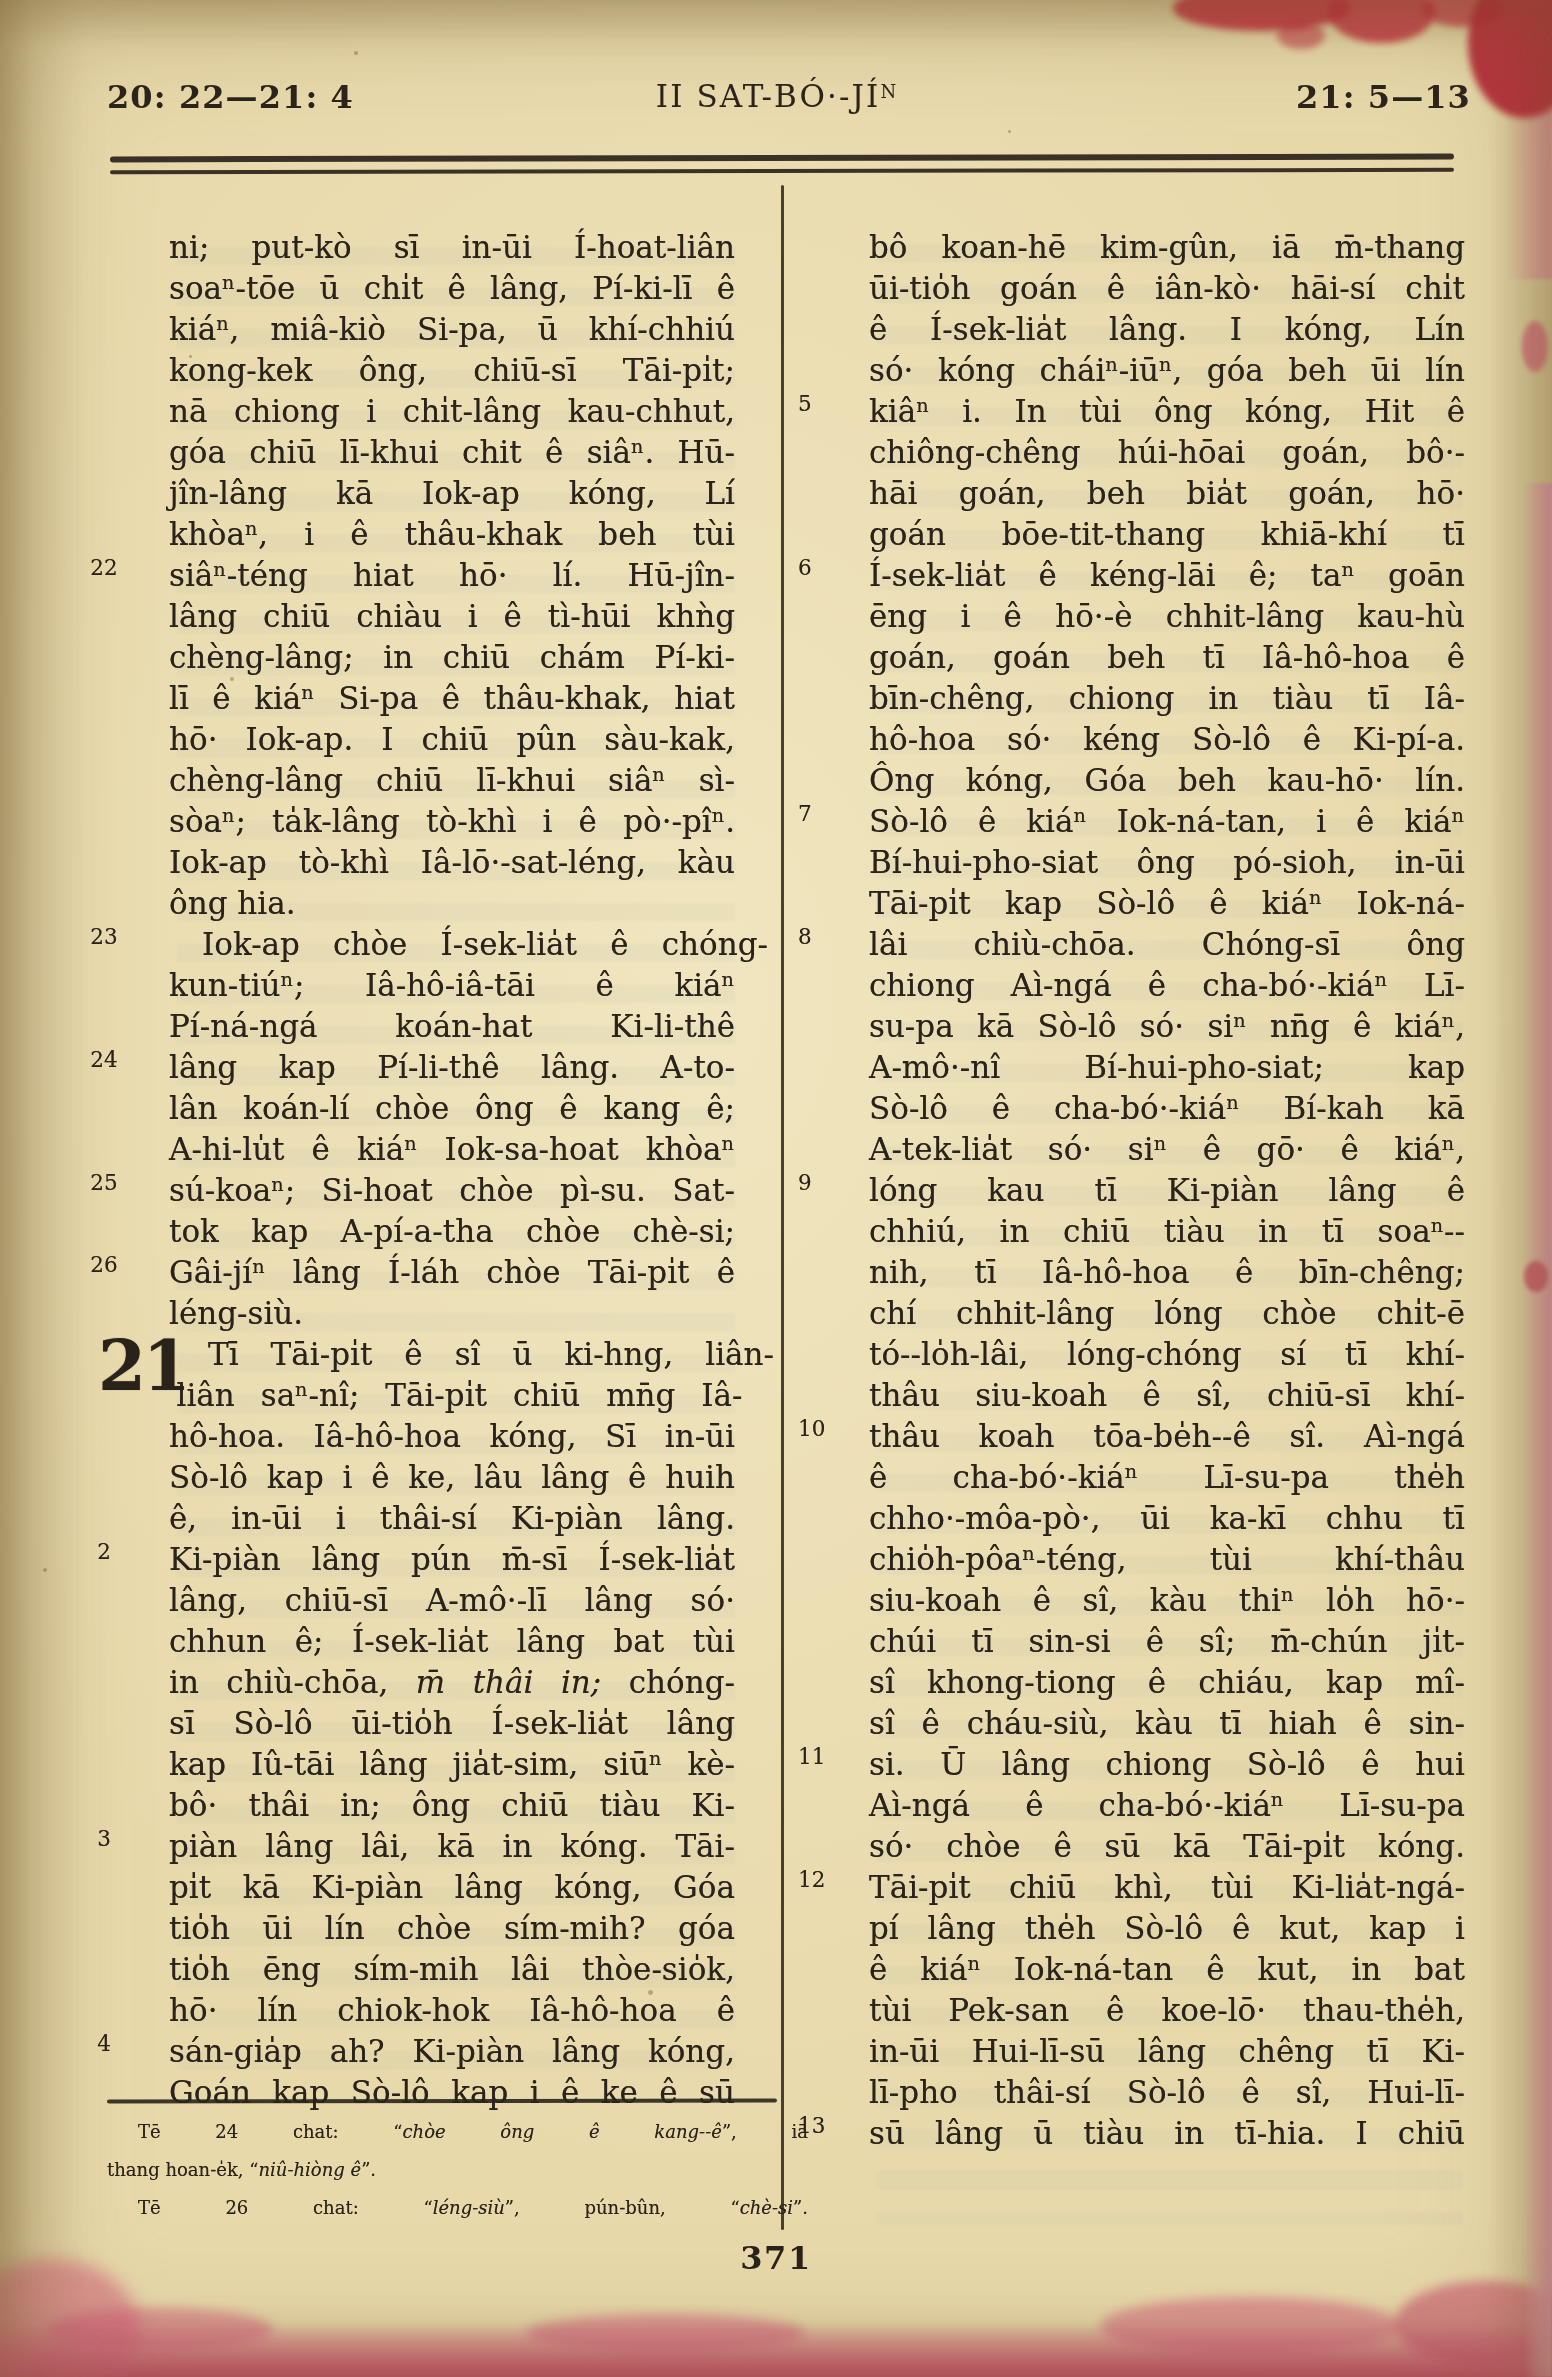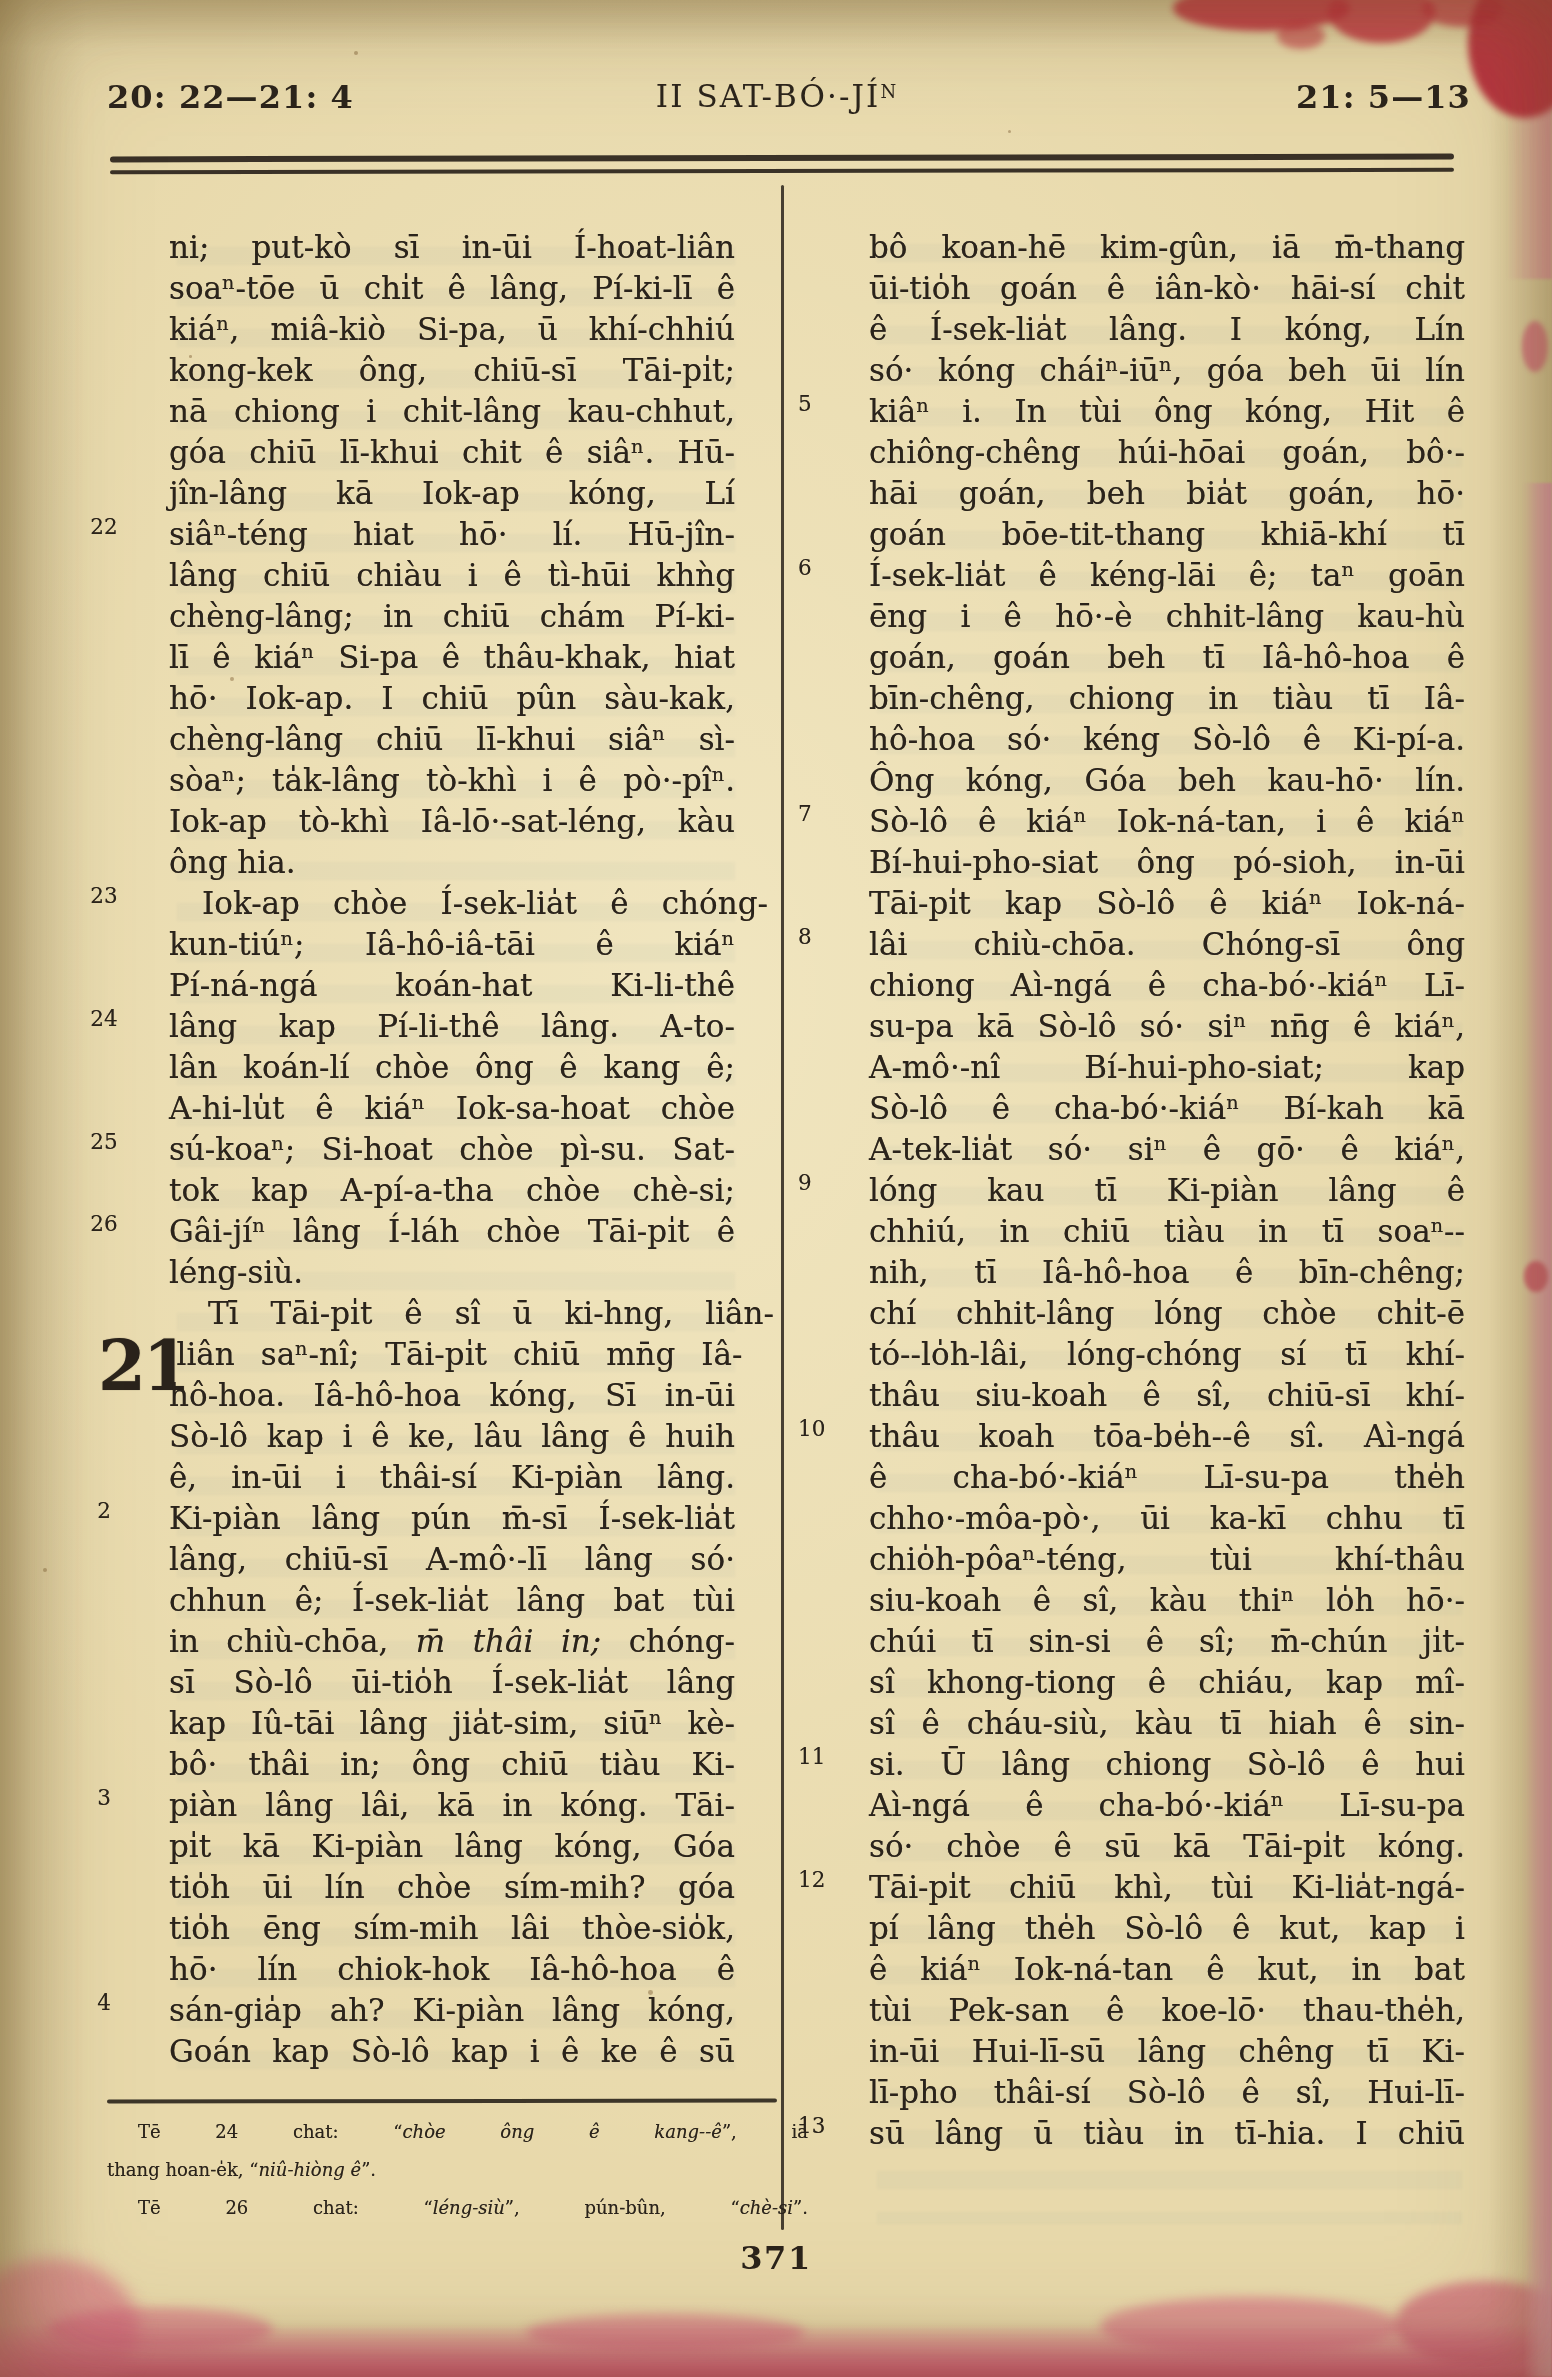--- a/index.html
+++ b/index.html
@@ -116,20 +116,23 @@
       <div class="line">
         <span class="t">nā chiong i chi̍t-lâng kau-chhut,</span>
       </div>
       <div class="line">
         <span class="t">góa chiū lī-khui chit ê siâⁿ. Hū-</span>
       </div>
       <div class="line">
         <span class="t">jîn-lâng kā Iok-ap kóng, Lí</span>
       </div>
       <div class="line">
+        <span class="t">khòaⁿ, i ê thâu-khak beh tùi</span>
+      </div>
+      <div class="line">
         <span class="vn">22</span>
         <span class="t">siâⁿ-téng hiat hō· lí. Hū-jîn-</span>
       </div>
       <div class="line">
         <span class="t">lâng chiū chiàu i ê tì-hūi khǹg</span>
       </div>
       <div class="line">
         <span class="t">chèng-lâng; in chiū chám Pí-ki-</span>
       </div>
       <div class="line">
@@ -161,21 +164,21 @@
         <span class="t">Pí-ná-ngá koán-hat Ki-li-thê</span>
       </div>
       <div class="line">
         <span class="vn">24</span>
         <span class="t">lâng kap Pí-li-thê lâng. A-to-</span>
       </div>
       <div class="line">
         <span class="t">lân koán-lí chòe ông ê kang ê;</span>
       </div>
       <div class="line">
-        <span class="t">A-hi-lu̍t ê kiáⁿ Iok-sa-hoat chòe</span>
+        <span class="t">A-hi-lu̍t ê kiáⁿ Iok-sa-hoat khòaⁿ</span>
       </div>
       <div class="line">
         <span class="vn">25</span>
         <span class="t">sú-koaⁿ; Si-hoat chòe pì-su. Sat-</span>
       </div>
       <div class="line">
         <span class="t">tok kap A-pí-a-tha chòe chè-si;</span>
       </div>
       <div class="line">
         <span class="vn">26</span>

